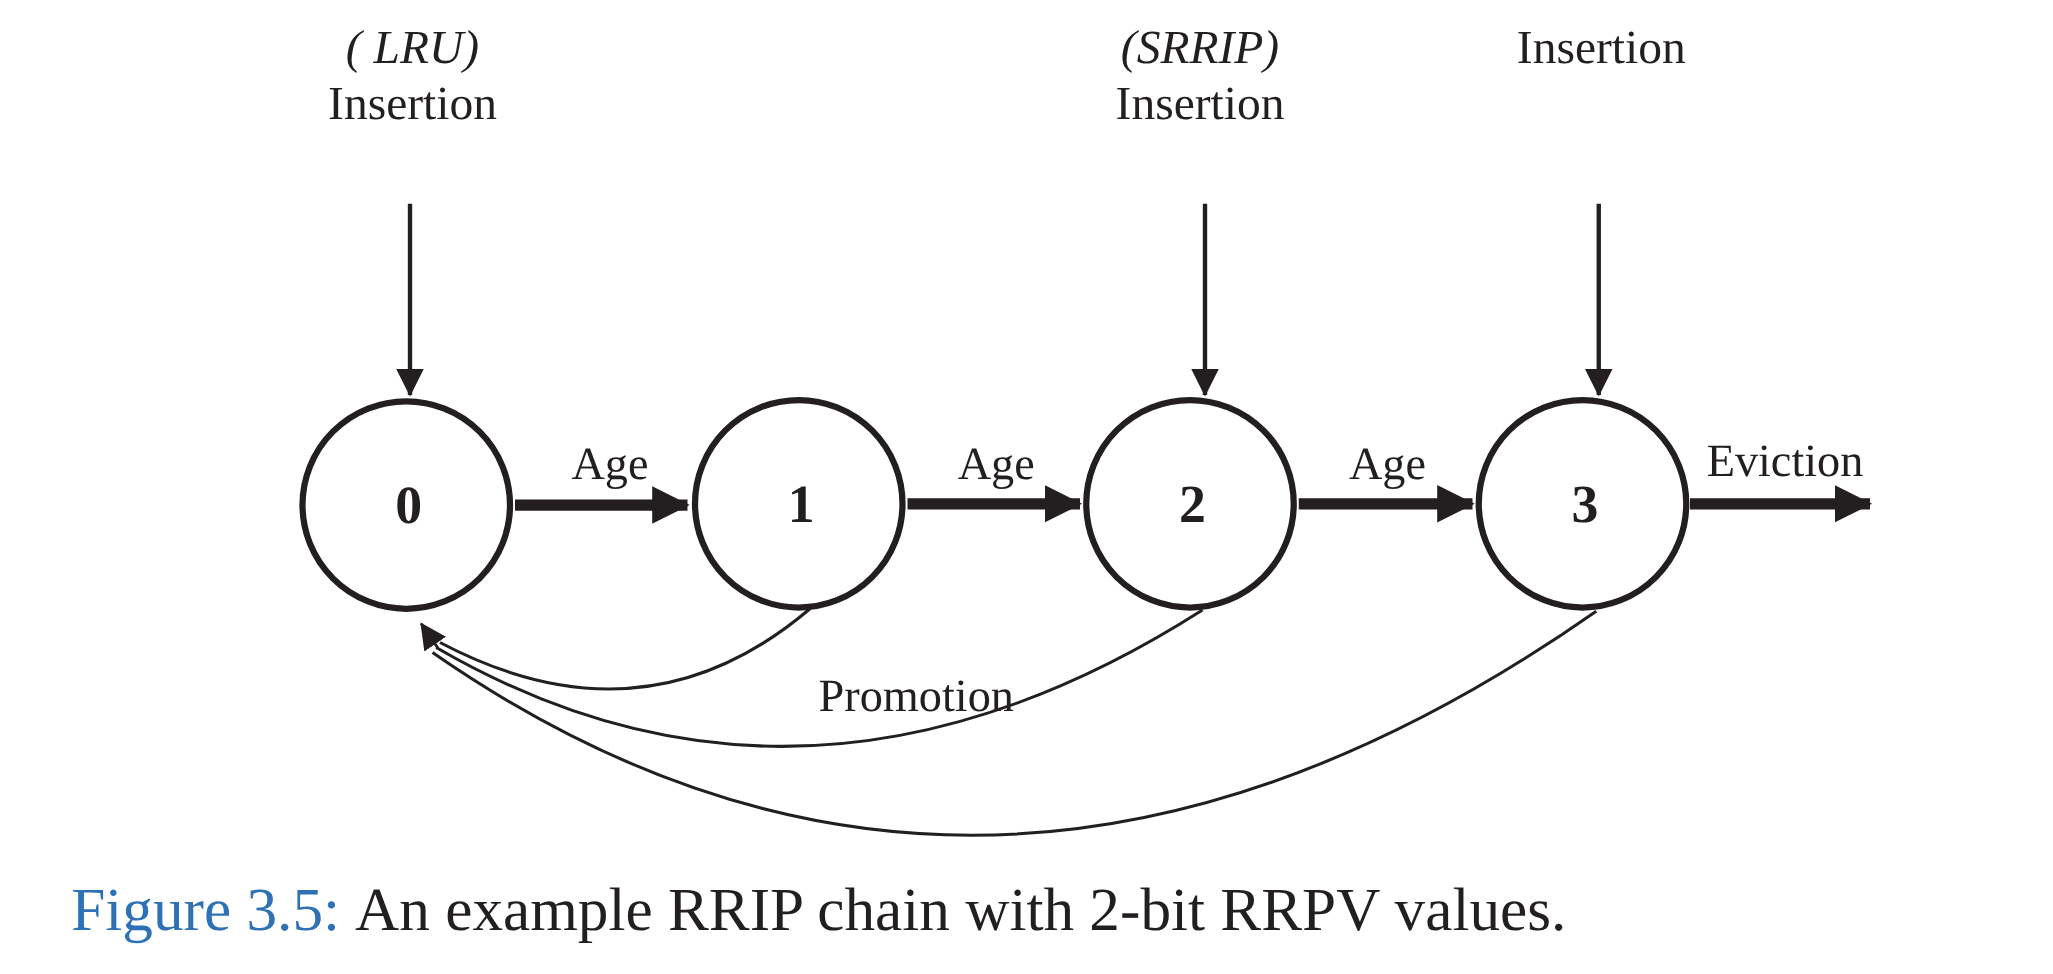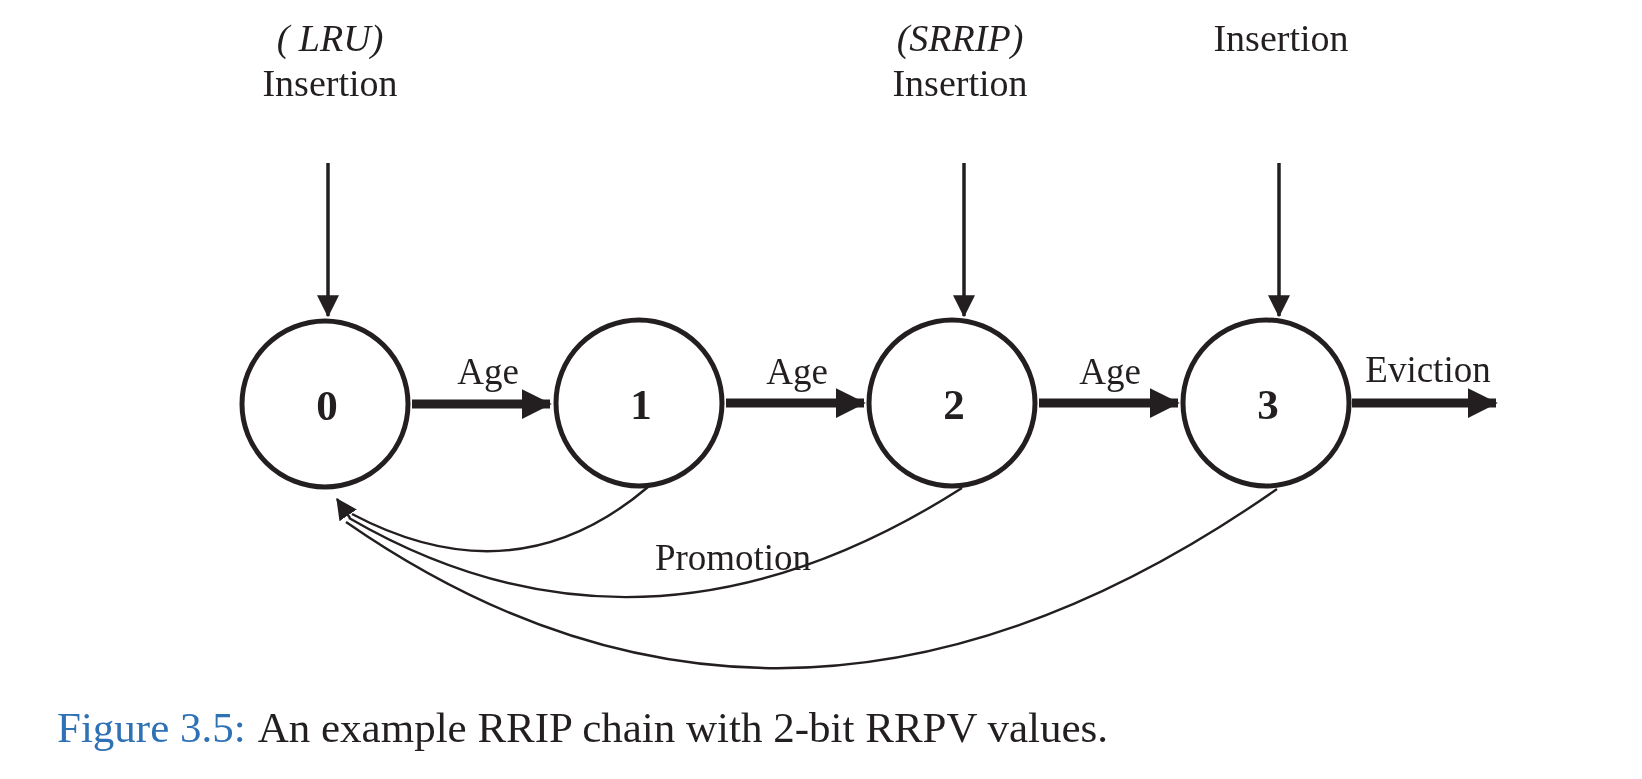--- a/index.html
+++ b/index.html
@@ -38,21 +38,21 @@
     width:80px;
     text-align:center;
     transform:translate(-50%,-50%);
     font-size:43px;
     font-weight:bold;
     line-height:43px;
   }
   .caption{
     position:absolute;
     left:57px;top:703px;
-    font-size:43px;
+    font-size:49px;
     line-height:49px;
     white-space:nowrap;
   }
   .caption .fig-label{color:var(--blue);}
   .caption .cap-text{margin-left:12px;}
 </style>
 </head>
 <body>
 
 <div class="stage">

